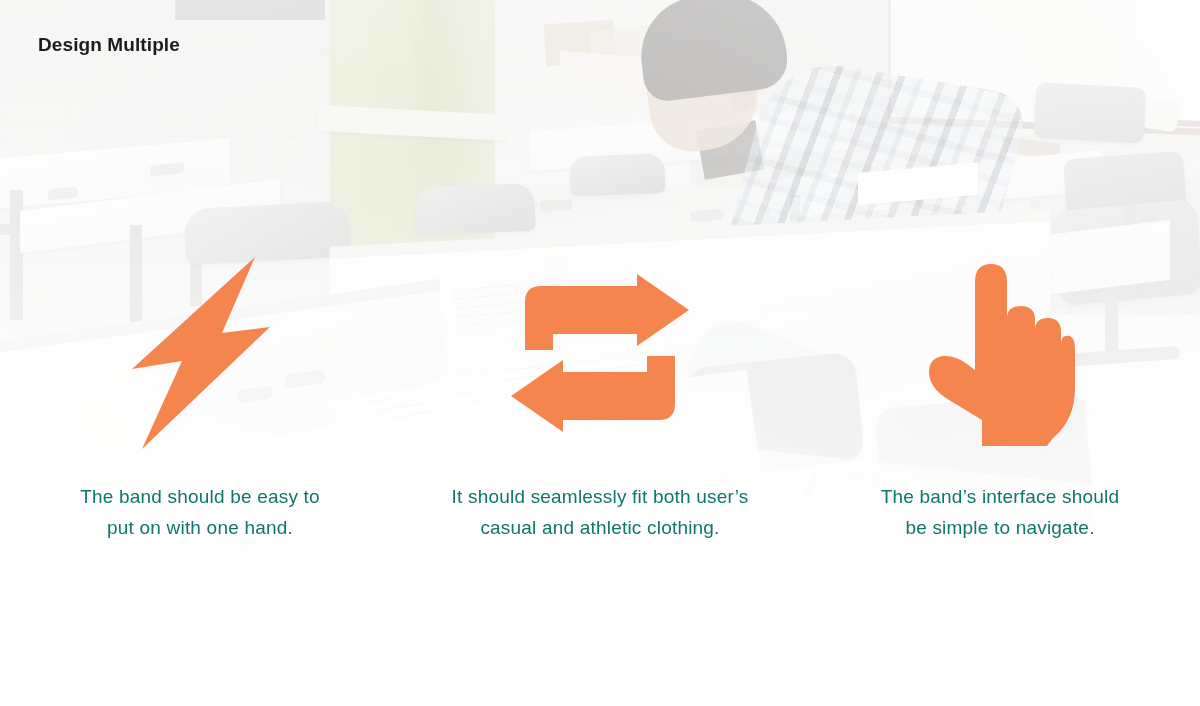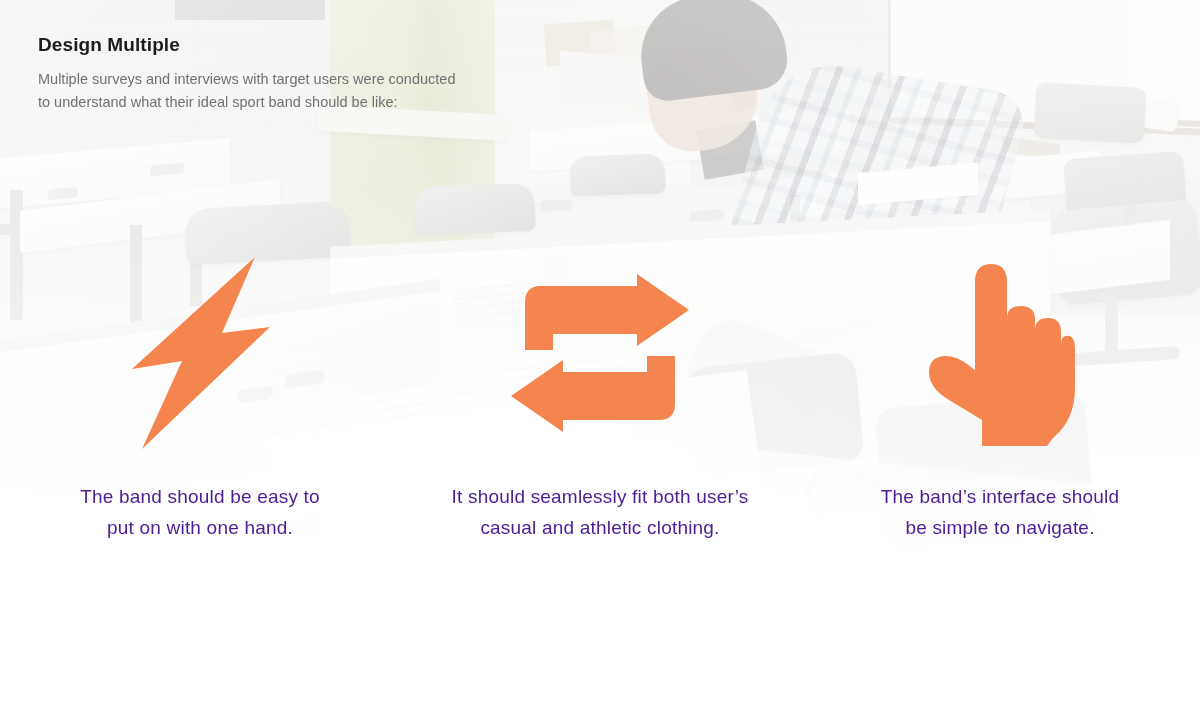--- a/index.html
+++ b/index.html
@@ -389,21 +389,21 @@
     align-items: center;
     justify-content: center;
   }
   .icon-wrap svg { display: block; filter: drop-shadow(0 0 1px rgba(255,255,255,.85)); }
 
   .caption {
     margin-top: 26px;
     text-align: center;
     font-size: 19px;
     line-height: 31px;
-    color: #4c1d95;
+    color: #0f766e;
     letter-spacing: .2px;
     white-space: pre-line;
     font-weight: 400;
   }
 </style>
 </head>
 <body>
 
 <div class="slide">
 
@@ -496,22 +496,20 @@
 
     <div class="plane-a"></div>
     <div class="plane-b"></div>
     <div class="plane-c"></div>
   </div>
 
   <div class="haze"></div>
   <div class="haze-2"></div>
 
   <div class="heading">Design Multiple</div>
-  <div class="subtext">Multiple surveys and interviews with target users were conducted
-to understand what their ideal sport band should be like:</div>
 
   <div class="cols">
 
     <div class="col col-1">
       <div class="icon-wrap">
         <svg width="140" height="200" viewBox="0 0 140 200" aria-hidden="true">
           <polygon points="125,4 92,80 140,74 12,196 52,108 2,116" fill="#F5854F"></polygon>
         </svg>
       </div>
       <div class="caption">The band should be easy to

